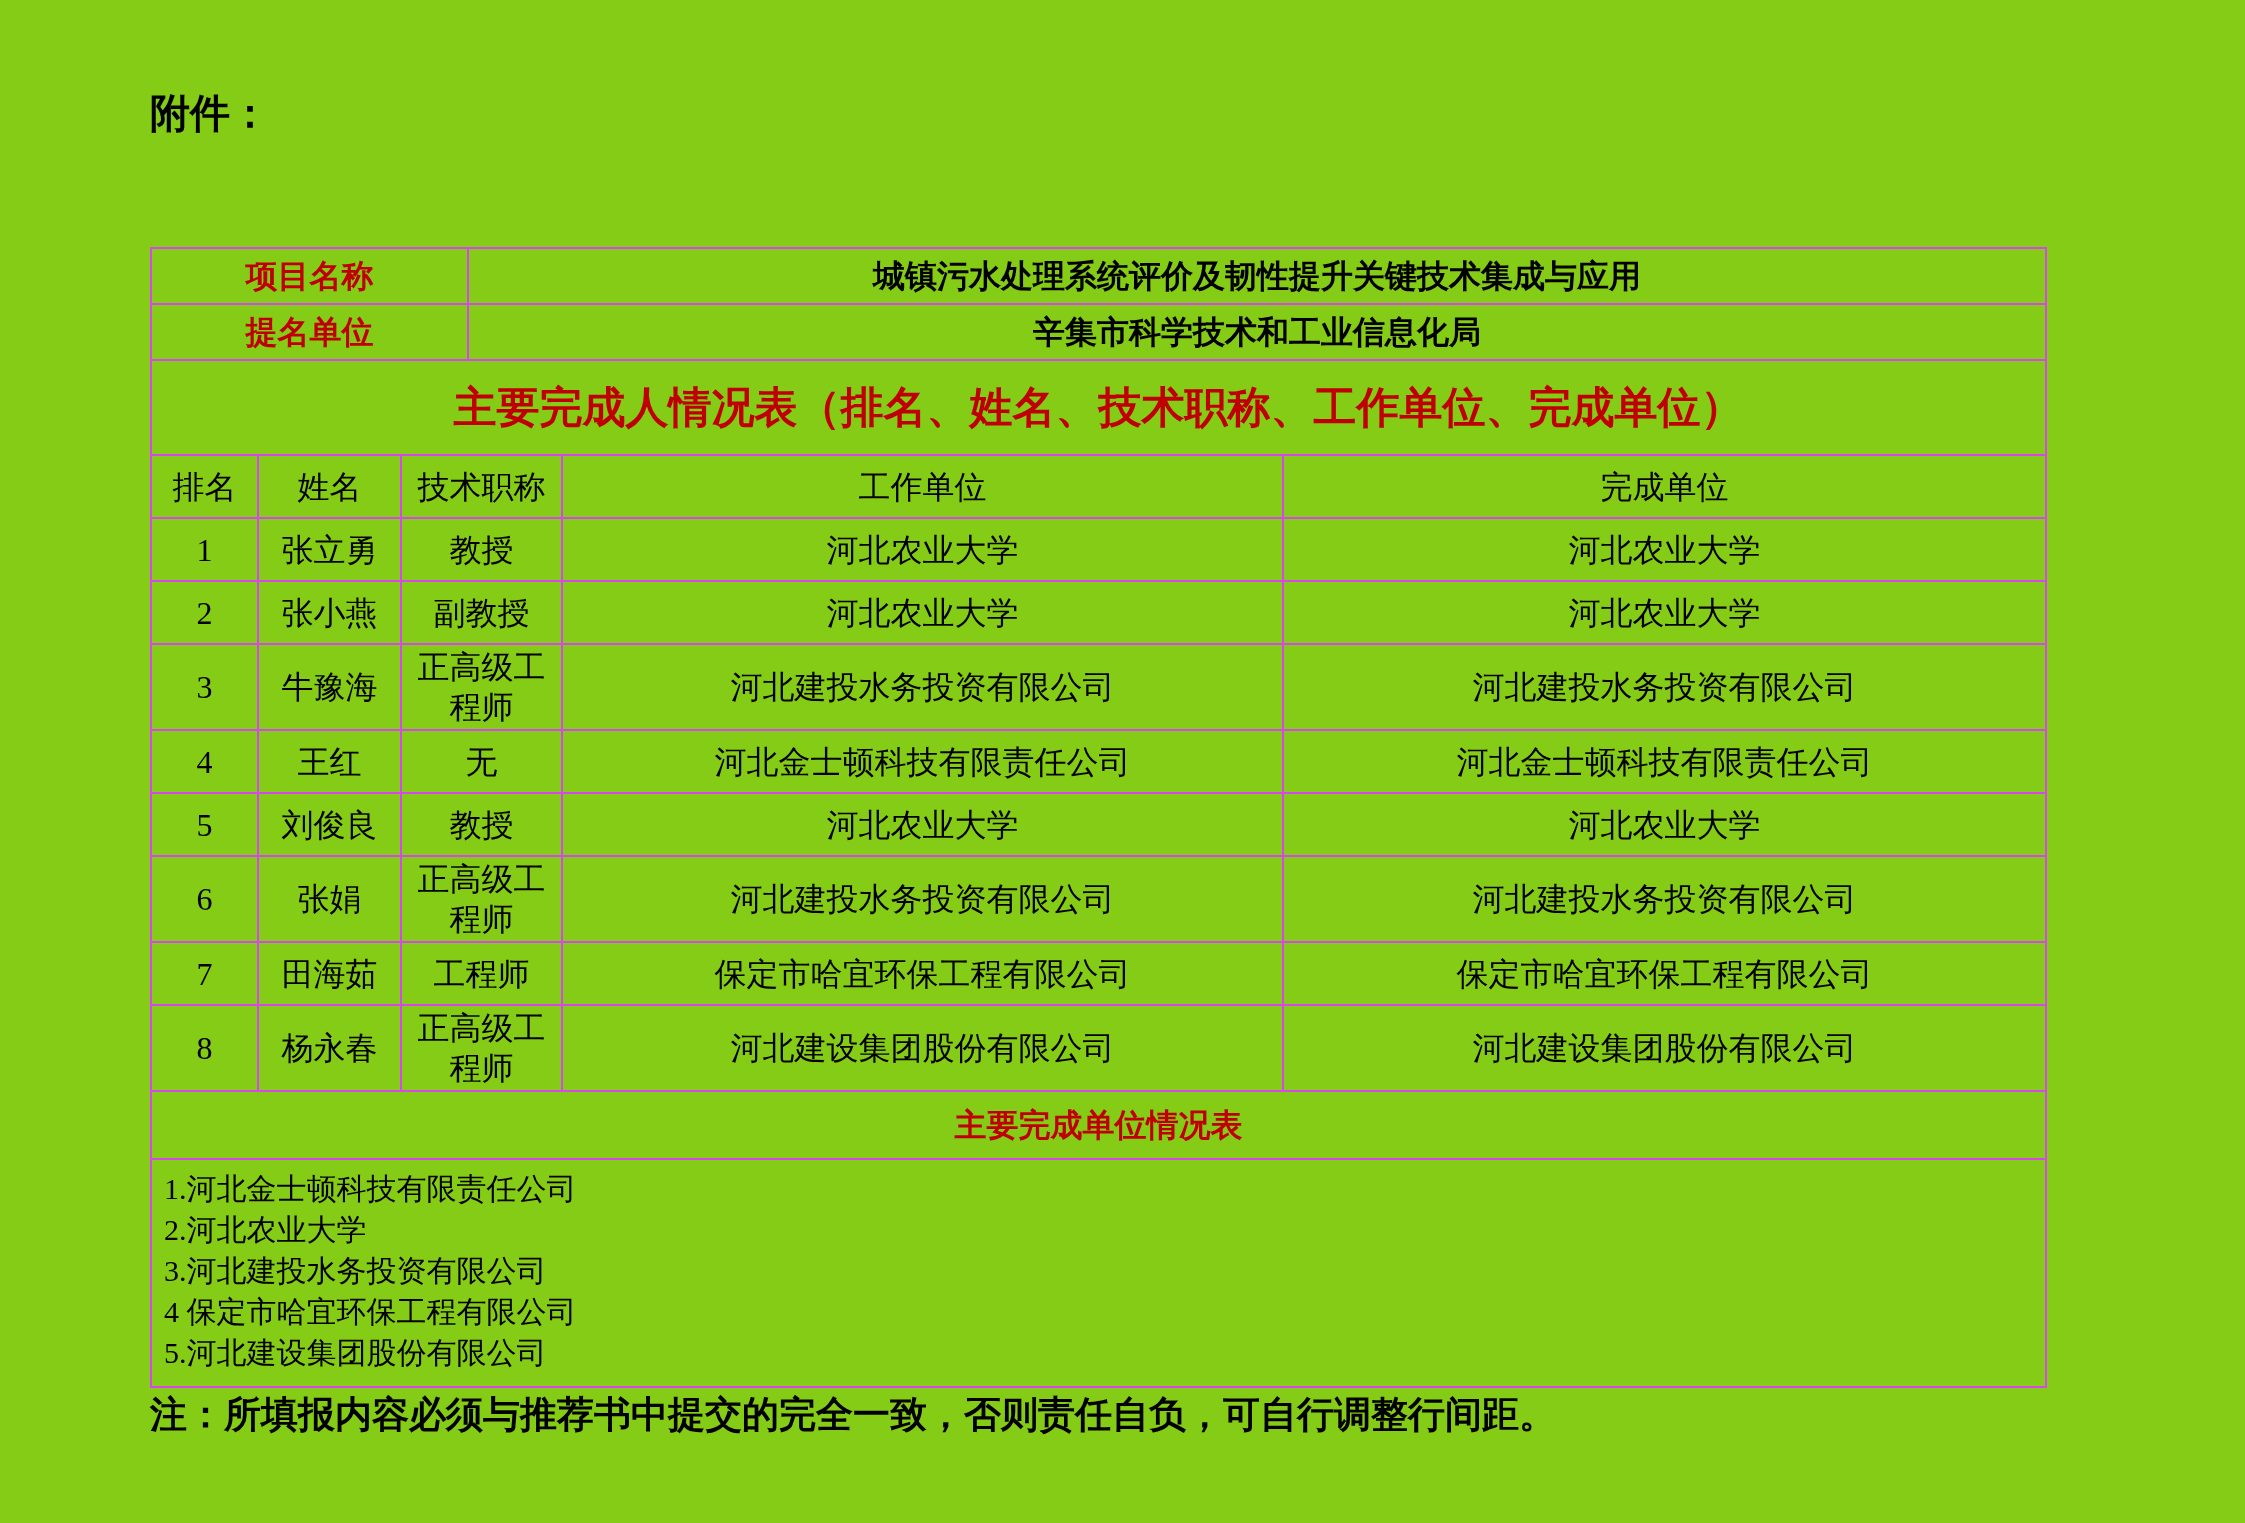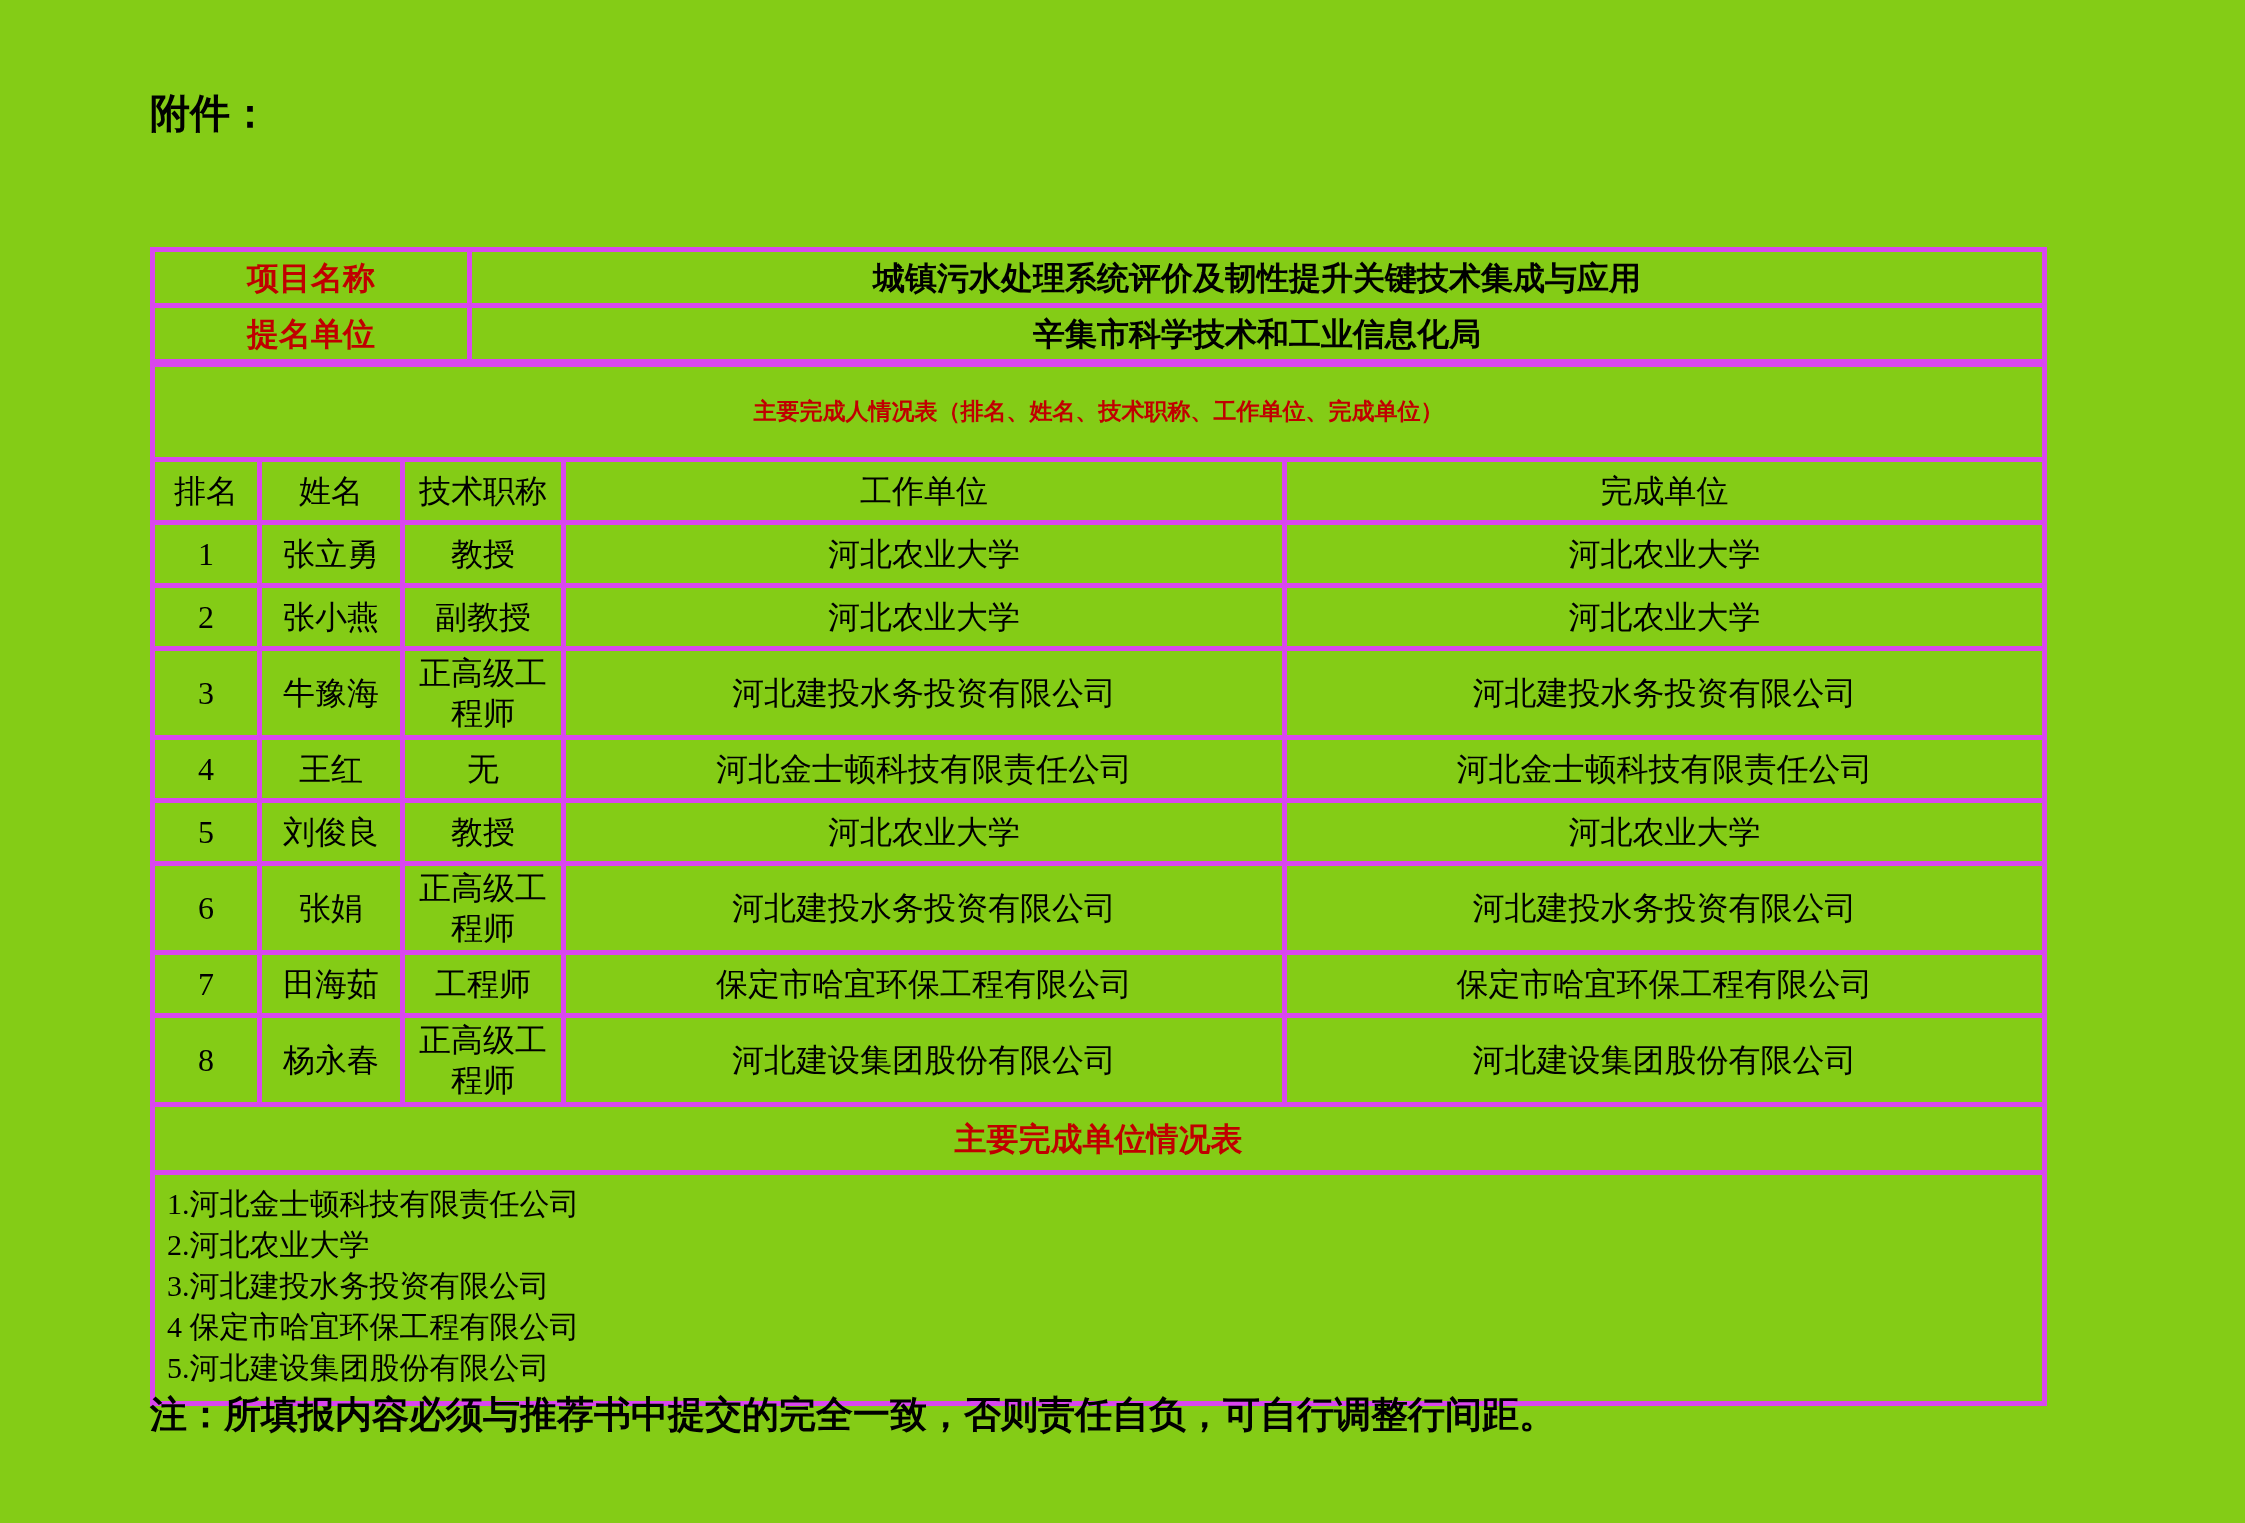--- a/index.html
+++ b/index.html
@@ -11,29 +11,29 @@
     position:absolute; left:150px; top:86px;
     font-size:40px; font-weight:bold;
   }
   .rec-line {
     position:absolute; left:150px; top:178px;
     font-size:35px; font-weight:bold;
   }
   .tablewrap { position:absolute; left:150px; top:247px; width:1897px; }
   table { border-collapse:collapse; table-layout:fixed; width:1897px; }
   td {
-    border:5px solid #d946ef; text-align:center; vertical-align:middle;
+    border:2px solid #d946ef; text-align:center; vertical-align:middle;
     font-size:32px; padding:2px 4px; overflow:hidden; line-height:1.25;
   }
   .tbl-b { margin-top:-2px; }
   .red { color:var(--accent,#C00000); font-weight:bold; }
   .bold { font-weight:bold; }
   .r-info { height:56px; }
   .r-title { height:95px; }
-  .r-title td { font-size:23px; }
+  .r-title td { font-size:43px; }
   .r-head { height:63px; font-weight:normal; }
   .r-short { height:63px; }
   .r-tall { height:78px; }
   .r-units-title { height:68px; }
   .units-cell {
     text-align:left; vertical-align:top;
     font-size:30px; line-height:41px; padding:8px 8px 12px 12px; height:206px;
   }
   .units-cell div { white-space:nowrap; }
   .note {

